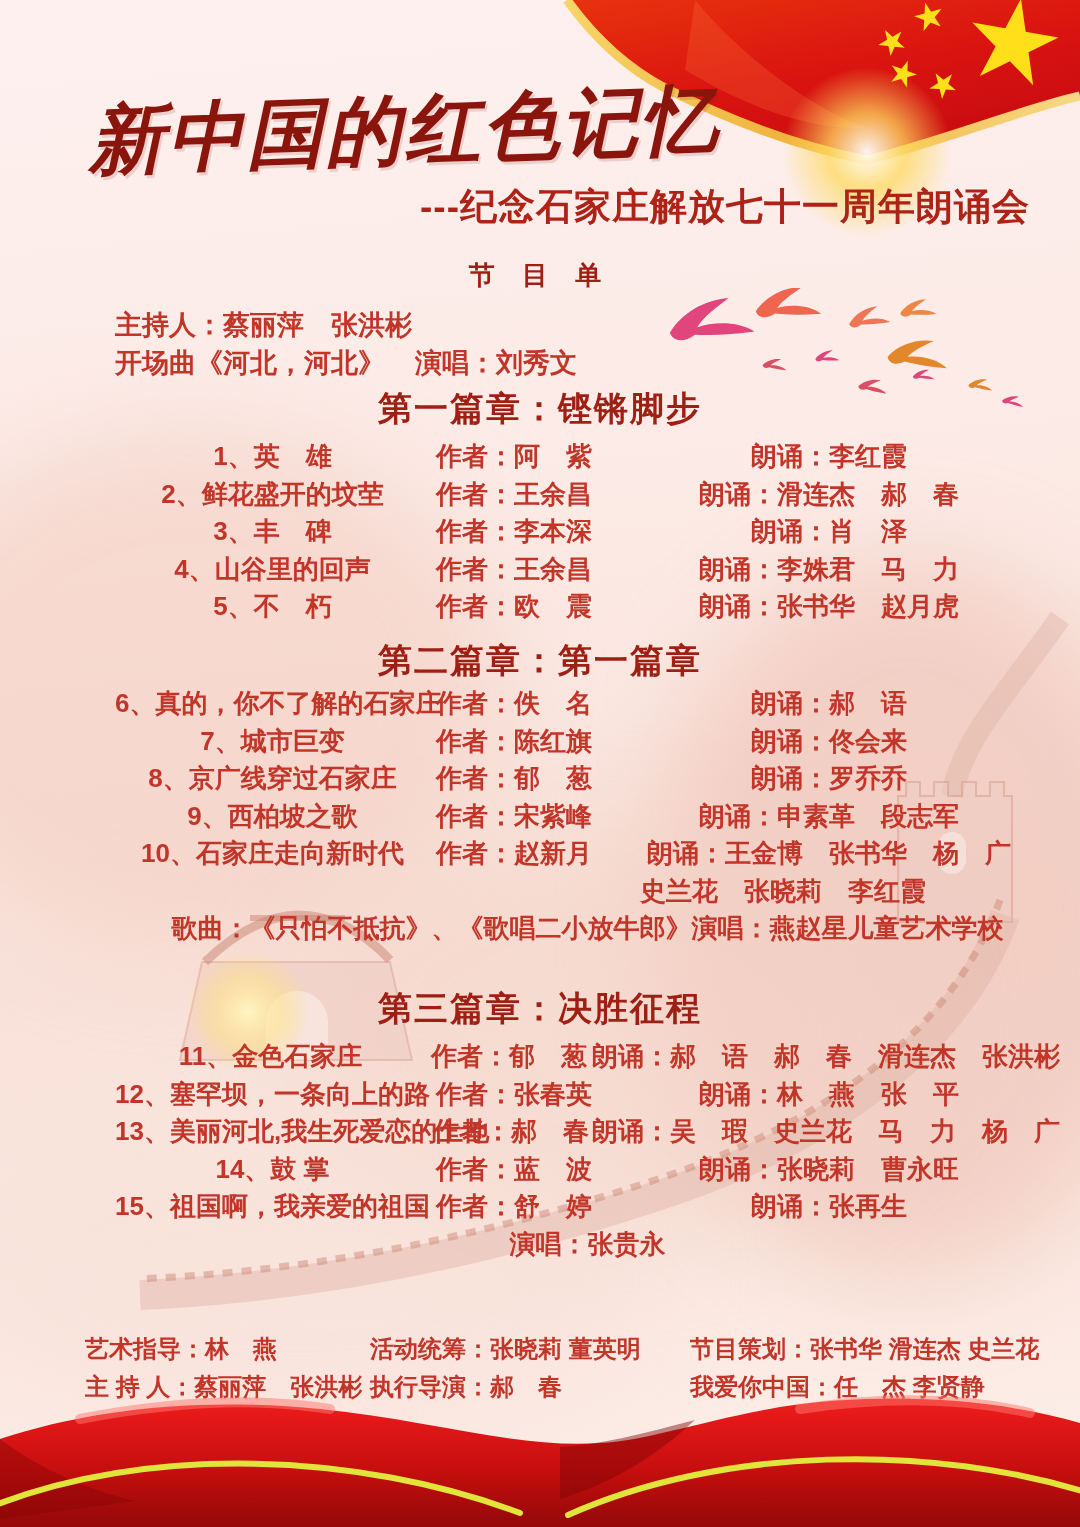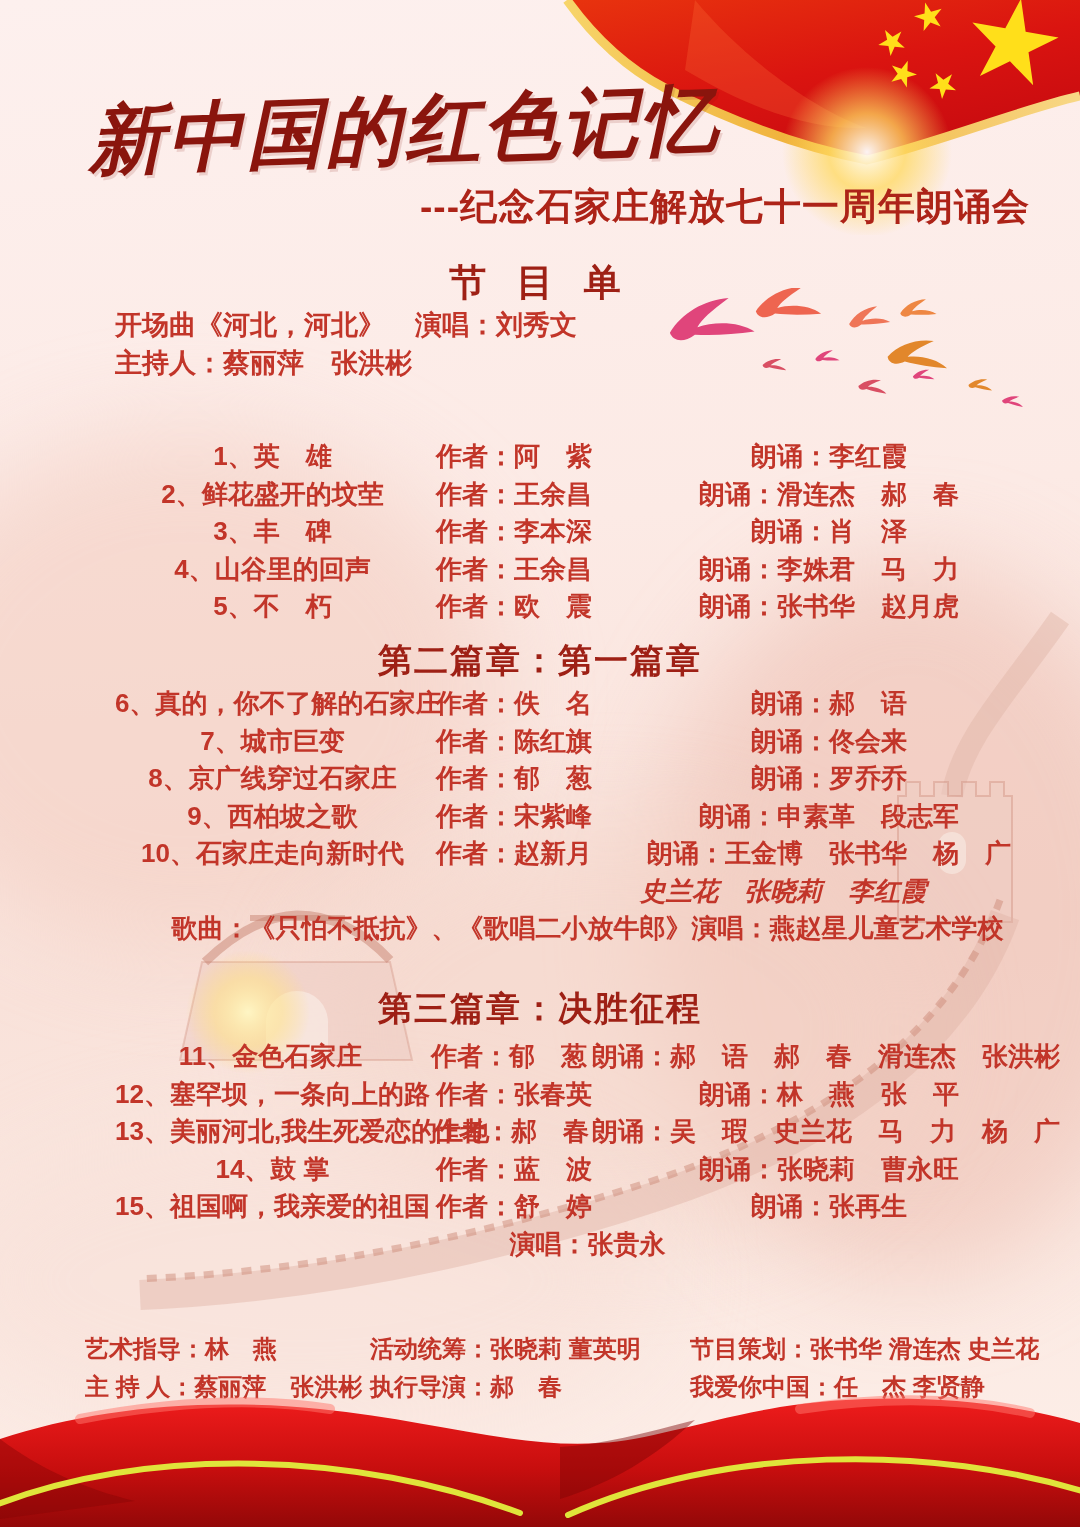--- a/index.html
+++ b/index.html
@@ -18,31 +18,31 @@
   #flag-svg{right:0;top:0;width:565px;height:235px;z-index:2;}
   #birds-svg{left:650px;top:288px;width:430px;height:140px;z-index:2;}
   #curtain-svg{left:0;bottom:0;width:1080px;height:140px;z-index:6;}
   .content{position:absolute;inset:0;z-index:5;}
   .title{
     position:absolute;left:88px;top:90px;font-family:"DejaVu Serif","Liberation Serif",serif;
     font-style:italic;font-size:76px;line-height:1.05;color:#8a150d;letter-spacing:3px;
     transform:rotate(-2deg);text-shadow:2px 3px 0 rgba(138,21,13,.14);white-space:nowrap;
   }
   .subtitle{position:absolute;top:182px;right:50px;font-size:37px;color:#ad2318;letter-spacing:1px;white-space:nowrap;}
-  .program-heading{position:absolute;top:258px;left:0;width:100%;text-align:center;font-size:37px;color:#9e2015;letter-spacing:10px;}
+  .program-heading{position:absolute;top:258px;left:0;width:100%;text-align:center;font-size:26px;color:#9e2015;letter-spacing:10px;}
   .host{position:absolute;left:115px;top:306px;font-size:27px;}
   .host .line{height:38px;line-height:38px;display:flex;white-space:nowrap;}
   .host .oc-t{width:300px;}
   .chap{position:absolute;left:0;width:100%;text-align:center;font-size:34px;color:#9e2015;letter-spacing:2px;}
   #ch1h{top:386px;} #ch2h{top:638px;} #ch3h{top:986px;}
   .list{position:absolute;left:115px;right:20px;font-size:26px;text-align:center;}
   #ch1l{top:438px;} #ch2l{top:685px;} #ch3l{top:1038px;}
   .row{display:flex;height:37.5px;align-items:center;white-space:nowrap;}
   .c-t{width:315px;overflow:visible;} .c-a{width:168px;} .c-r{flex:1;}
-  .row.cont{padding-left:525px;font-style:italic;}
+  .row.cont{padding-left:525px;}
   .row.full{display:block;line-height:37.5px;}
   .credits{position:absolute;left:85px;right:20px;top:1330px;font-size:24px;}
   .credits .crow{display:flex;height:38px;align-items:center;white-space:nowrap;}
   .cc1{width:285px;} .cc2{width:320px;} .cc3{flex:1;}
 </style>
 </head>
 <body>
 
 <div class="poster">
 
@@ -120,27 +120,28 @@
     <use href="#bird" fill="#e0457b" transform="translate(352,108) scale(0.45) rotate(10)"></use>
   </svg>
 
   <div class="content">
 
     <div class="title">新中国的红色记忆</div>
     <div class="subtitle">---纪念石家庄解放七十一周年朗诵会</div>
     <div class="program-heading">节 目 单</div>
 
     <div class="host">
+      <div class="line">主持人：蔡丽萍　张洪彬</div>
       <div class="line">
         <span class="oc-t">开场曲《河北，河北》</span>
         <span>演唱：刘秀文</span>
       </div>
-      <div class="line">主持人：蔡丽萍　张洪彬</div>
-    </div>
-
+    </div>
+
+    <div id="ch1h" class="chap">第一篇章：铿锵脚步</div>
     <div id="ch1l" class="list">
       <div class="row">
         <span class="c-t">1、英　雄</span>
         <span class="c-a">作者：阿　紫</span>
         <span class="c-r">朗诵：李红霞</span>
       </div>
       <div class="row">
         <span class="c-t">2、鲜花盛开的坟茔</span>
         <span class="c-a">作者：王余昌</span>
         <span class="c-r">朗诵：滑连杰　郝　春</span>

